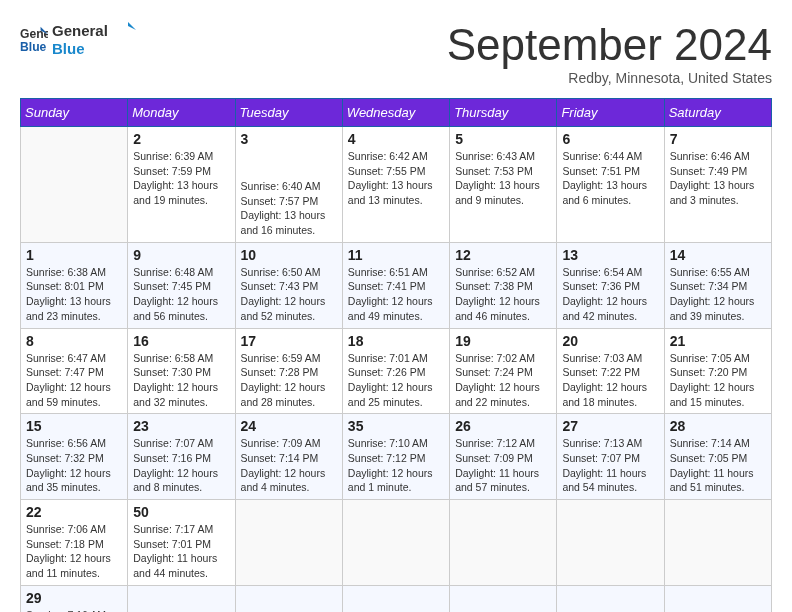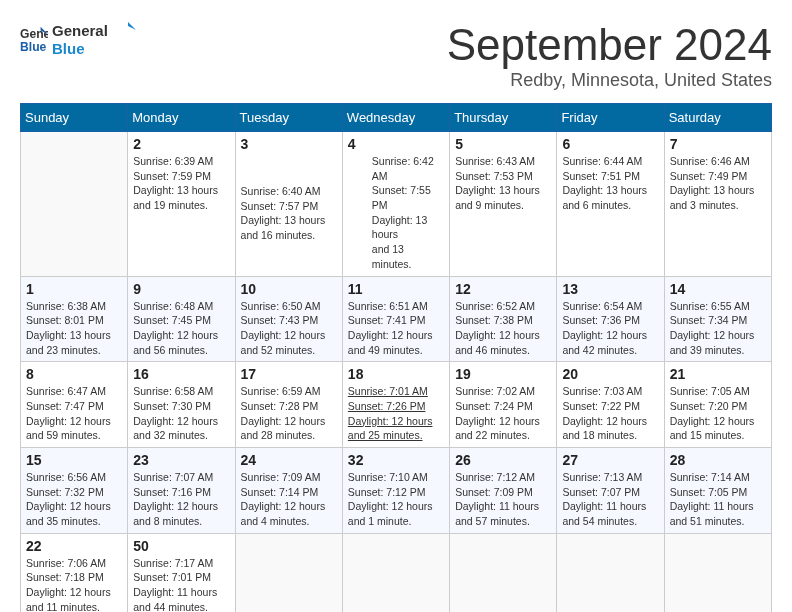--- a/index.html
+++ b/index.html
@@ -27,36 +27,37 @@
     }
     .title-section {
       text-align: right;
     }
     .month-title {
       font-size: 44px;
       font-weight: normal;
       color: #333;
     }
     .location {
-      font-size: 18px;
+      font-size: 14px;
       color: #555;
     }
     table {
       width: 100%;
       border-collapse: collapse;
       font-size: 11px;
     }
     th {
-      background: #0369a1;
+      background: #6d28d9;
       color: #fff;
       padding: 6px 4px;
       text-align: left;
       font-size: 13px;
       font-weight: normal;
       border: 1px solid #1a5fa8;
+      font-style: italic;
     }
     td {
       border: 1px solid #ccc;
       vertical-align: top;
       padding: 4px 5px;
       height: 80px;
       width: 14.28%;
       background: #fff;
     }
     tr:nth-child(even) td {
@@ -130,21 +131,21 @@
         </td>
         <td>
           <span class="day-number">3</span>
           <div class="day-info" style="white-space: pre-line; margin-top: 32px;">Sunrise: 6:40 AM
 Sunset: 7:57 PM
 Daylight: 13 hours
 and 16 minutes.</div>
         </td>
         <td>
           <span class="day-number">4</span>
-          <div class="day-info" style="white-space: pre-line; margin-left: 24px;">Sunrise: 6:42 AM
+          <div class="day-info" style="white-space: pre-line;">Sunrise: 6:42 AM
 Sunset: 7:55 PM
 Daylight: 13 hours
 and 13 minutes.</div>
         </td>
         <td>
           <span class="day-number">5</span>
           <div class="day-info" style="white-space: pre-line;">Sunrise: 6:43 AM
 Sunset: 7:53 PM
 Daylight: 13 hours
 and 9 minutes.</div>
@@ -232,21 +233,21 @@
         </td>
         <td>
           <span class="day-number">17</span>
           <div class="day-info" style="white-space: pre-line;">Sunrise: 6:59 AM
 Sunset: 7:28 PM
 Daylight: 12 hours
 and 28 minutes.</div>
         </td>
         <td>
           <span class="day-number">18</span>
-          <div class="day-info" style="white-space: pre-line; text-decoration: underline;">Sunrise: 7:01 AM
+          <div class="day-info" style="white-space: pre-line;">Sunrise: 7:01 AM
 Sunset: 7:26 PM
 Daylight: 12 hours
 and 25 minutes.</div>
         </td>
         <td>
           <span class="day-number">19</span>
           <div class="day-info" style="white-space: pre-line;">Sunrise: 7:02 AM
 Sunset: 7:24 PM
 Daylight: 12 hours
 and 22 minutes.</div>
@@ -282,21 +283,21 @@
 and 8 minutes.</div>
         </td>
         <td>
           <span class="day-number">24</span>
           <div class="day-info" style="white-space: pre-line;">Sunrise: 7:09 AM
 Sunset: 7:14 PM
 Daylight: 12 hours
 and 4 minutes.</div>
         </td>
         <td>
-          <span class="day-number">32</span>
+          <span class="day-number">35</span>
           <div class="day-info" style="white-space: pre-line;">Sunrise: 7:10 AM
 Sunset: 7:12 PM
 Daylight: 12 hours
 and 1 minute.</div>
         </td>
         <td>
           <span class="day-number">26</span>
           <div class="day-info" style="white-space: pre-line;">Sunrise: 7:12 AM
 Sunset: 7:09 PM
 Daylight: 11 hours

